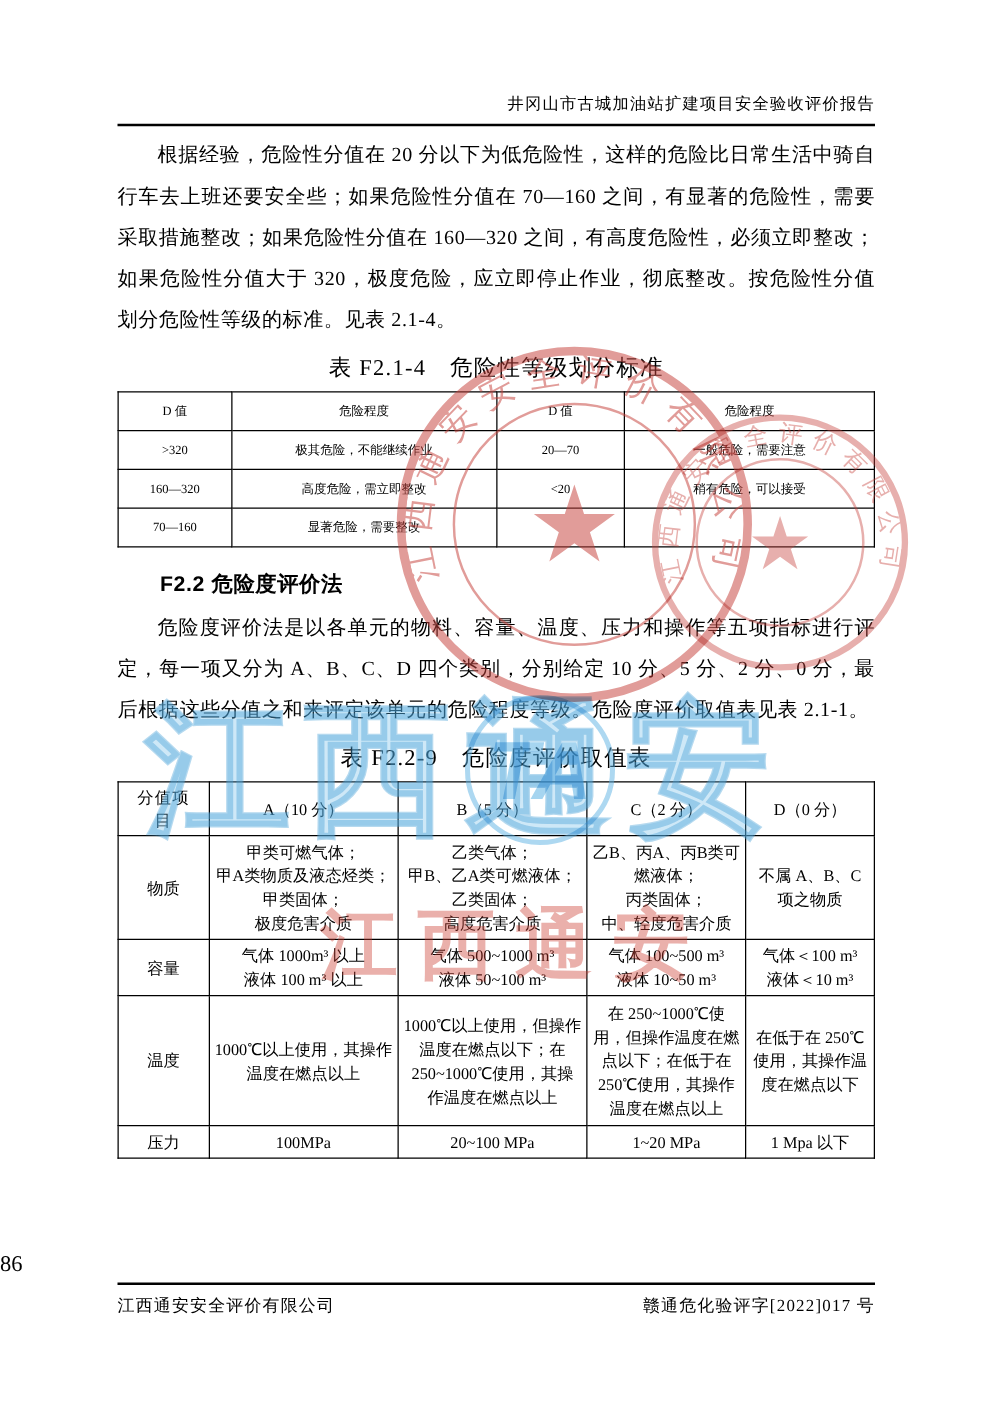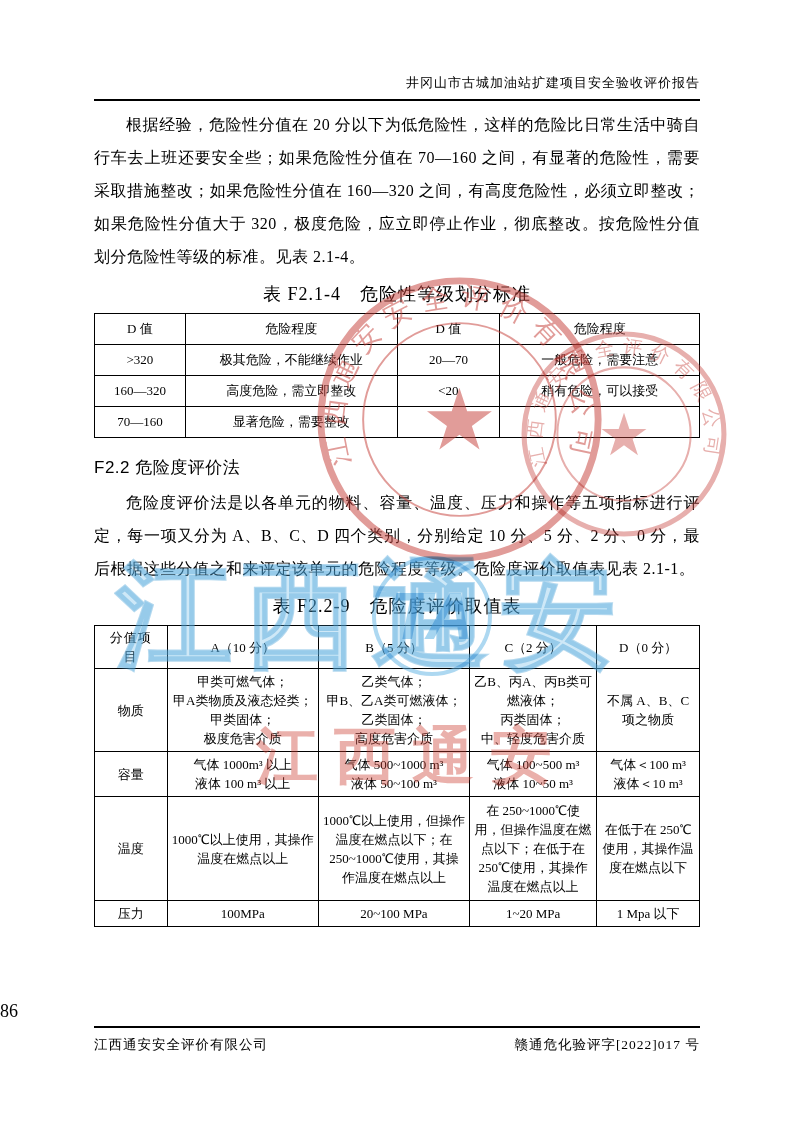--- a/index.html
+++ b/index.html
@@ -19,25 +19,25 @@
   .para {
     margin-top:7px; font-size:16px; line-height:33px; letter-spacing:.5px;
     text-align:justify; text-indent:2em;
   }
 
   .table-title { text-align:center; font-size:18px; margin:9px 0 7px; letter-spacing:1px; }
 
   table { width:100%; border-collapse:collapse; table-layout:fixed; }
   th, td { border:1px solid #000; text-align:center; vertical-align:middle; font-weight:normal; }
 
-  .t1 th, .t1 td { height:31px; font-size:13px; padding:1px 4px; }
+  .t1 th, .t1 td { height:31px; font-size:10px; padding:1px 4px; }
 
   .section-heading {
     margin-top:18px; font-family:"Liberation Sans", sans-serif;
-    font-weight:normal; font-size:17px; letter-spacing:.5px;
+    font-weight:bold; font-size:17px; letter-spacing:.5px;margin-left:34px;
   }
 
   .t2 th, .t2 td { font-size:13px; line-height:19px; padding:3px 4px; white-space:pre-line; }
   .t2 thead th { height:34px; }
   .t2 .lbl { padding:2px 10px; letter-spacing:1px; }
   .t2 .row-material td { height:80px;margin-top:16px; }
   .t2 .row-capacity td { height:40px; }
   .t2 .row-temperature td { height:104px; }
   .t2 .row-pressure td { height:26px; }
 

